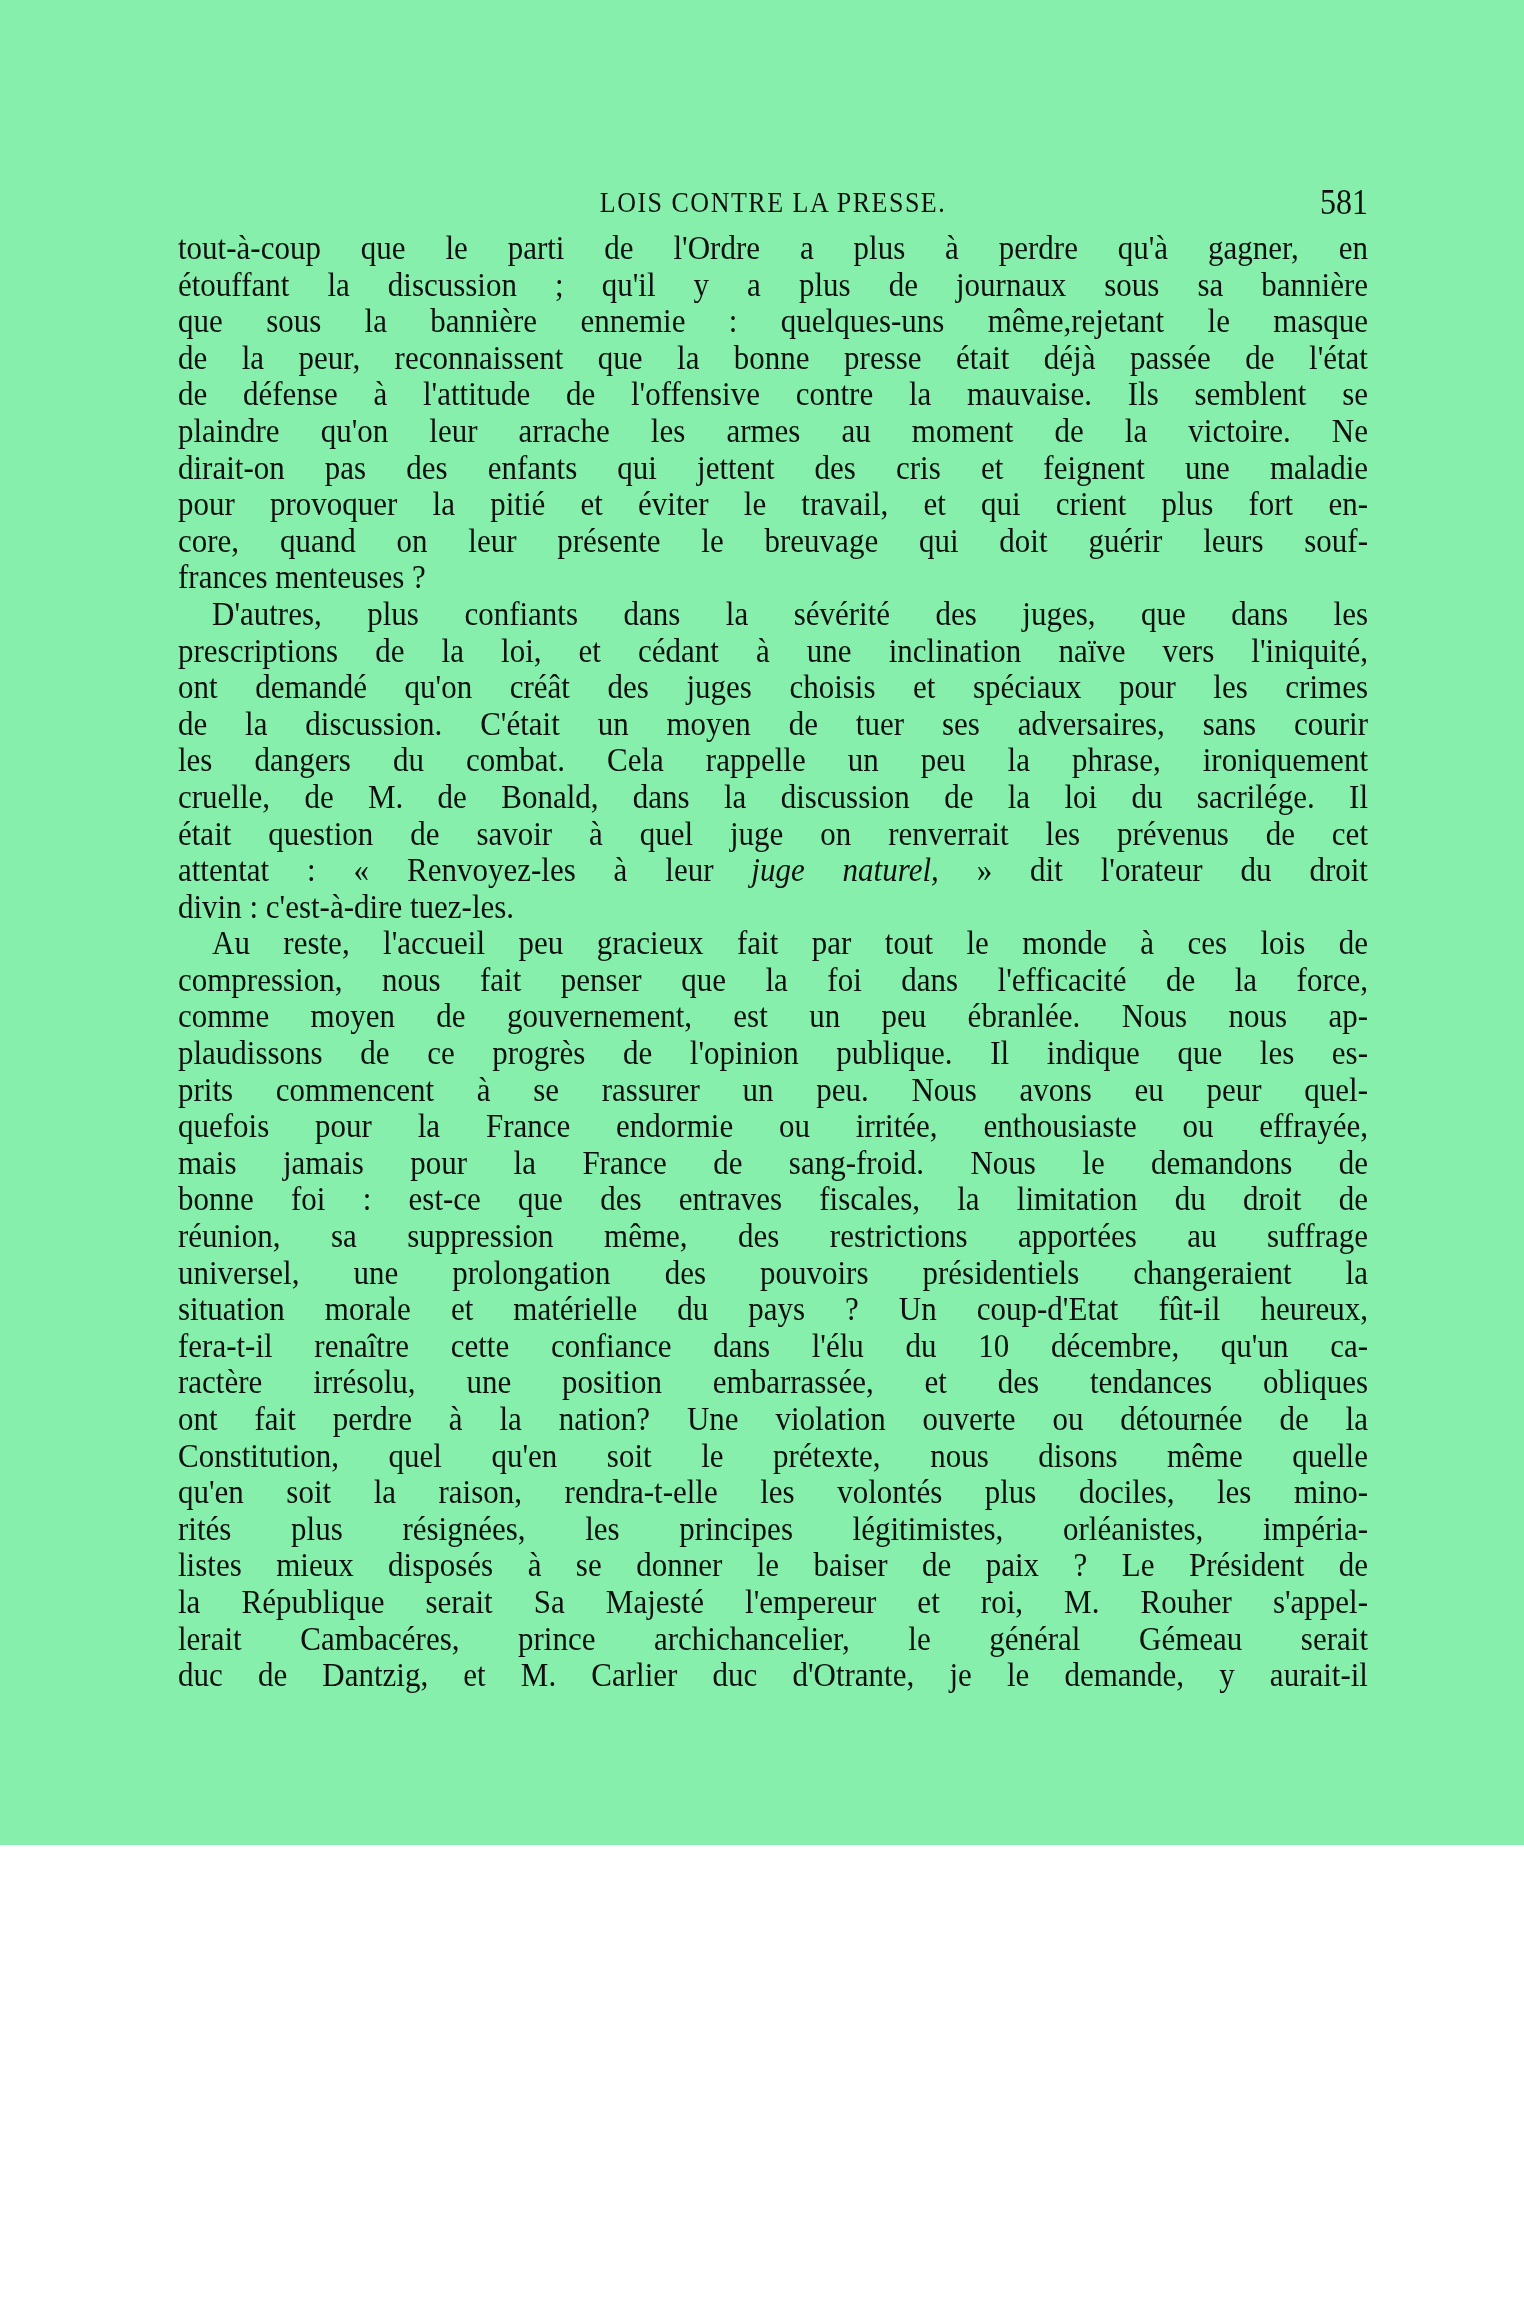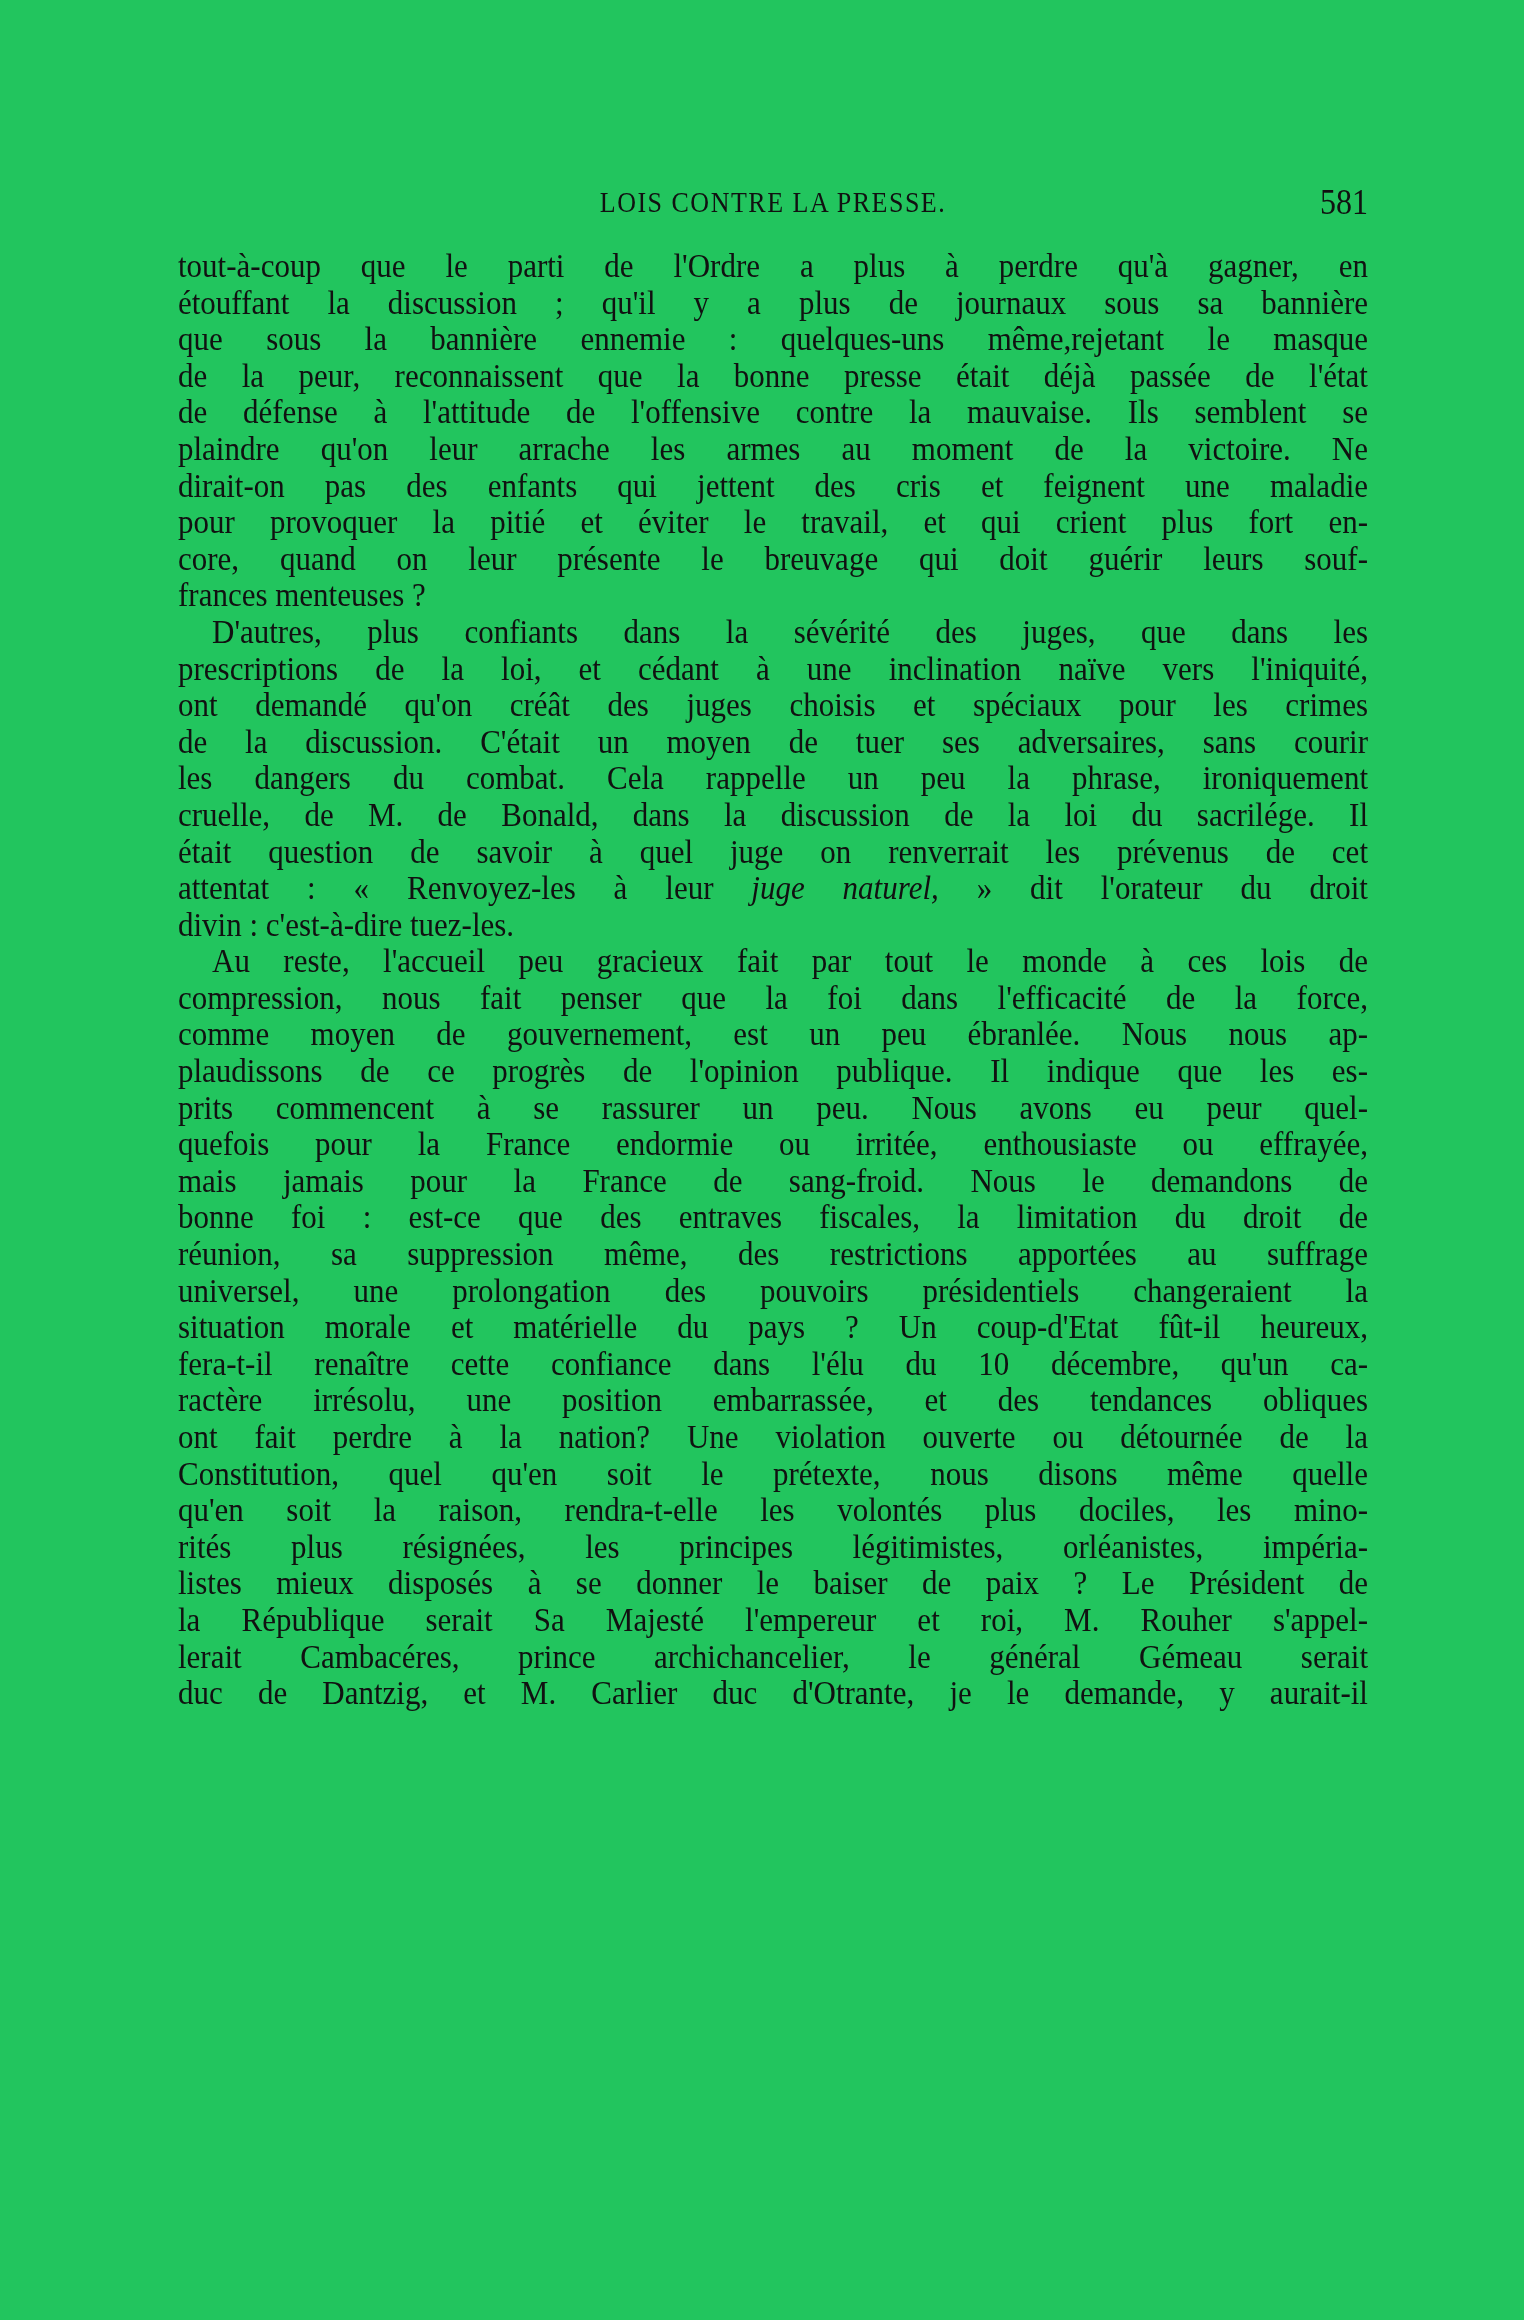--- a/index.html
+++ b/index.html
@@ -13,22 +13,22 @@
       position: relative;
       overflow: hidden;
       font-family: "Liberation Serif", "DejaVu Serif", serif;
       color: #111111;
     }
     .page {
       position: absolute;
       left: 0;
       top: 0;
       width: 1524px;
-      height: 2320px;
-      background: #22c55e;
+      height: 1845px;
+      background: #86efac;
     }
     .running-head {
       position: absolute;
       top: 180px;
       left: 178px;
       width: 1190px;
       height: 40px;
     }
     .running-title {
       position: absolute;
@@ -46,21 +46,21 @@
       right: 0;
       top: 2px;
       font-size: 32px;
       font-weight: normal;
       transform: scaleY(1.1);
       transform-origin: top;
     }
     .text-block {
       position: absolute;
       left: 178px;
-      top: 248px;
+      top: 230px;
       width: 1190px;
     }
     .line {
       display: block;
       height: 36.6px;
       line-height: 36.6px;
       font-size: 31px;
       white-space: nowrap;
       text-align: justify;
       text-align-last: justify;

